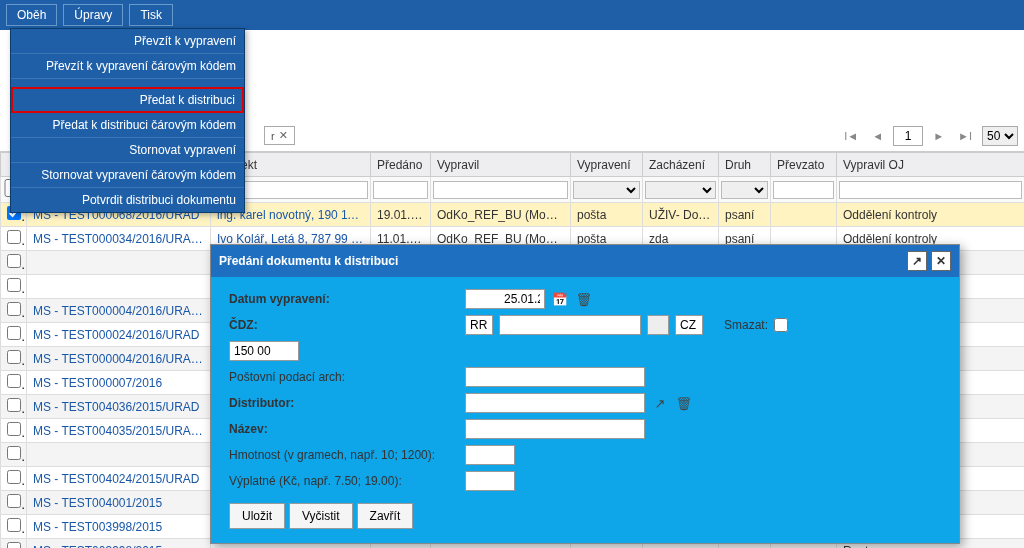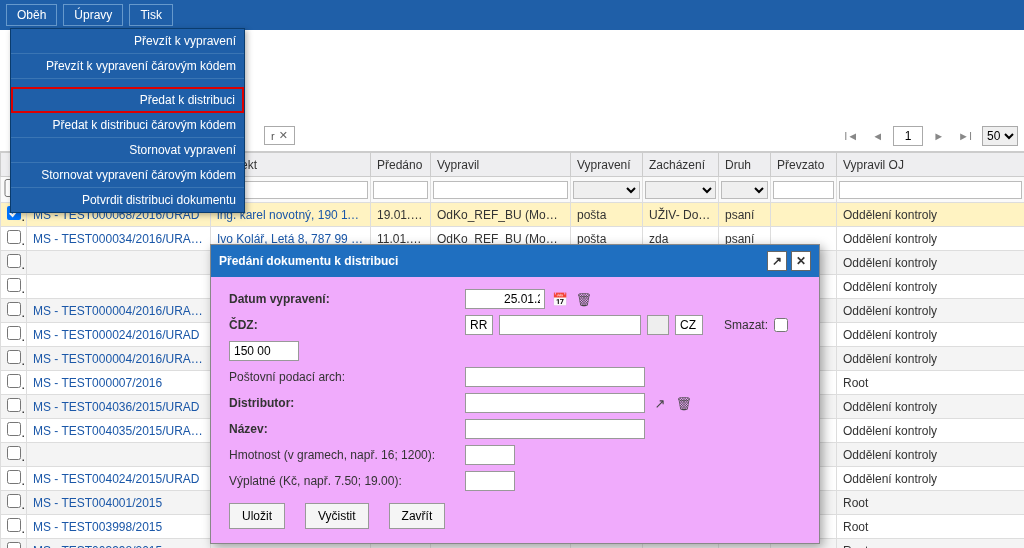--- a/index.html
+++ b/index.html
@@ -36,31 +36,31 @@
   col.c-id { width: 184px; }
   col.c-sub { width: 160px; }
   col.c-pred { width: 60px; }
   col.c-vyp { width: 140px; }
   col.c-vypr { width: 72px; }
   col.c-zach { width: 76px; }
   col.c-druh { width: 52px; }
   col.c-prev { width: 66px; }
   col.c-oj { width: 188px; }
   
-  .modal { position: absolute; left: 210px; top: 244px; width: 610px; background: #f0abfc; border: 1px solid #888; box-shadow: 3px 3px 10px rgba(0,0,0,0.35); z-index: 100; }
+  .modal { position: absolute; left: 210px; top: 244px; width: 750px; background: #0ea5e9; border: 1px solid #888; box-shadow: 3px 3px 10px rgba(0,0,0,0.35); z-index: 100; }
   .modal-title { background: #1f6fc0; color: #fff; padding: 6px 8px; display: flex; align-items: center; justify-content: space-between; font-weight: bold; font-size: 12px; }
   .modal-title .ctrls { display: flex; gap: 4px; }
   .modal-title .mbtn { width: 20px; height: 20px; background: #fff; color: #333; border: 1px solid #666; font-size: 12px; display: flex; align-items: center; justify-content: center; cursor: pointer; }
   .modal-body { padding: 12px 18px 14px; }
   .frow { display: flex; align-items: center; margin-bottom: 6px; gap: 6px; }
   .flabel { width: 230px; font-size: 12px; }
   .flabel.bold { font-weight: bold; }
   .finput { border: 1px solid #999; height: 20px; padding: 1px 4px; font-size: 12px; }
   .iconbtn { width: 18px; height: 18px; display: inline-flex; align-items: center; justify-content: center; cursor: pointer; font-size: 13px; color: #444; }
-  .modal-actions { display: flex; gap: 20px; margin-top: 12px; }
+  .modal-actions { display: flex; gap: 4px; margin-top: 12px; }
   .mbtn2 { border: 1px solid #999; background: #f5f5f5; padding: 5px 12px; font-size: 12px; cursor: pointer; }
   .sq { border: 1px solid #999; background: #eee; width: 22px; height: 20px; }
 </style>
 </head>
 <body>
 
 <div class="topbar">
   <button class="topbar-btn">Oběh</button>
   <button class="topbar-btn">Úpravy</button>
   <button class="topbar-btn">Tisk</button>
@@ -349,21 +349,21 @@
       <div class="flabel bold">Distributor:</div>
       <input class="finput" style="width: 180px;">
       <span class="iconbtn">↗</span>
       <span class="iconbtn">🗑</span>
     </div>
     <div class="frow">
       <div class="flabel bold">Název:</div>
       <input class="finput" style="width: 180px;">
     </div>
     <div class="frow">
-      <div class="flabel">Hmotnost (v gramech, např. 16; 1200):</div>
+      <div class="flabel">Hmotnost (v gramech, např. 10; 1200):</div>
       <input class="finput" style="width: 50px;">
     </div>
     <div class="frow">
       <div class="flabel">Výplatné (Kč, např. 7.50; 19.00):</div>
       <input class="finput" style="width: 50px;">
     </div>
     <div class="modal-actions">
       <button class="mbtn2">Uložit</button>
       <button class="mbtn2">Vyčistit</button>
       <button class="mbtn2">Zavřít</button>

